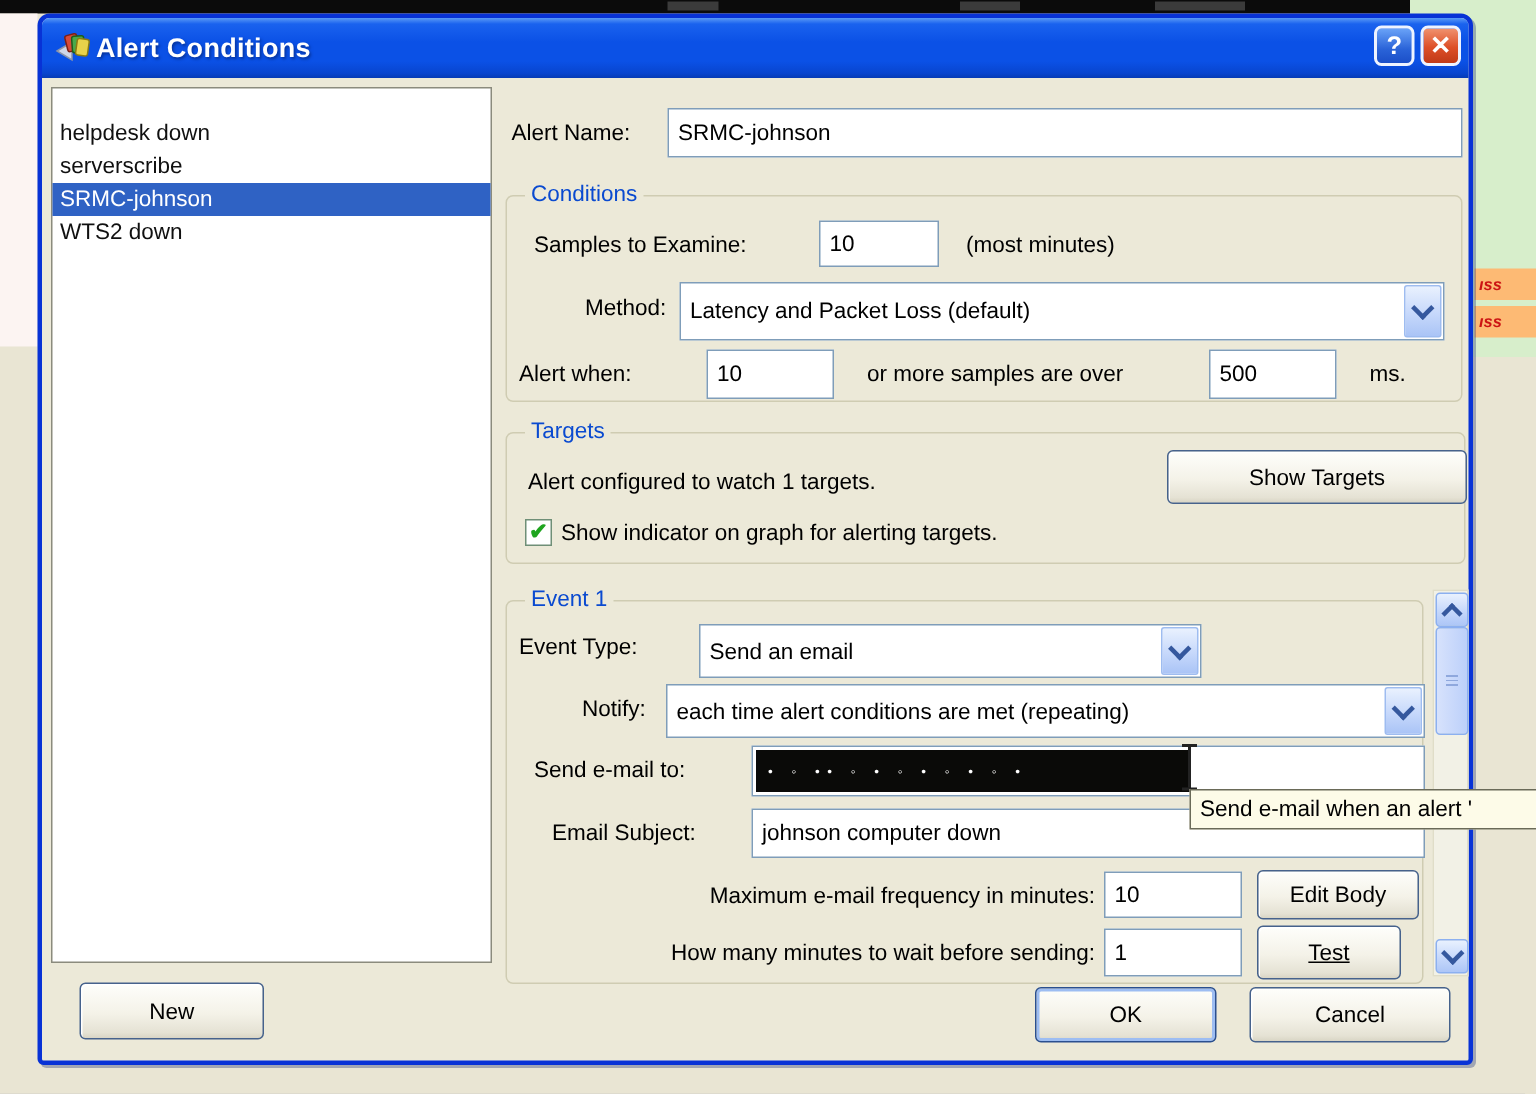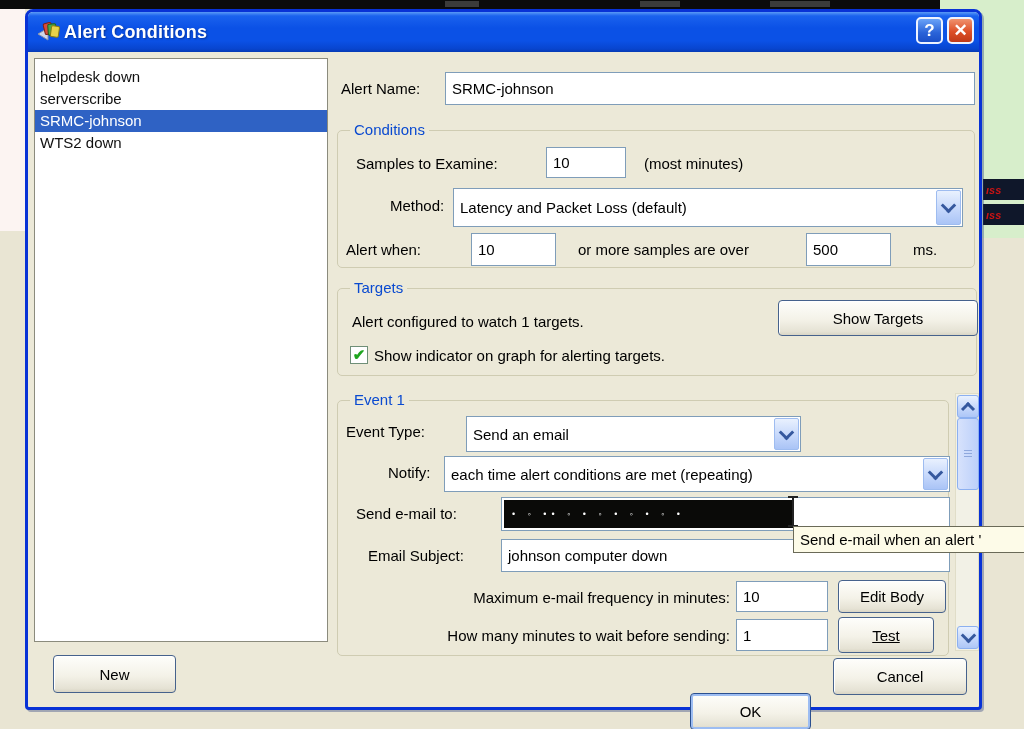--- a/index.html
+++ b/index.html
@@ -5,38 +5,38 @@
   html,body{margin:0;padding:0;}
   body{font-family:"Liberation Sans", sans-serif; background:#b8b8b8;}
   .canvas{position:relative;width:1024px;height:729px;overflow:hidden;background:#e9e5d3;}
   .abs{position:absolute;}
 
   
   .topstrip{left:0;top:0;width:946px;height:9px;background:#0b0b0b;}
   .tsmark{top:1px;height:6px;background:#3b3b3b;}
   .bg-green{left:940px;top:0;width:84px;height:238px;background:#d7eecb;}
   .bg-left{left:0;top:9px;width:25px;height:222px;background:#fcf4f2;}
-  .bg-band{left:983px;width:41px;height:21px;background:#0f172a;color:#cc1414;
+  .bg-band{left:983px;width:41px;height:21px;background:#fdba74;color:#cc1414;
            font:italic bold 11px "Liberation Sans",sans-serif;display:flex;align-items:center;padding-left:3px;box-sizing:border-box;}
 
   
   .dialog{left:25px;top:9px;width:957px;height:701px;background:#ece9d8;border:3px solid #0832d6;
           border-radius:8px 8px 4px 4px;box-sizing:border-box;box-shadow:2px 2px 0 rgba(30,50,120,.35);}
   .titlebar{left:0;top:0;right:0;height:40px;border-radius:5px 5px 0 0;
             background:linear-gradient(180deg,#5a9af6 0%,#1a62ee 10%,#0b51e6 40%,#0b51e6 72%,#0845cf 92%,#063bb5 100%);
             display:flex;align-items:center;}
   .title-text{color:#fff;font-size:18px;font-weight:bold;margin-left:36px;text-shadow:1px 1px 2px #06339a;letter-spacing:.2px;}
   .app-icon{left:8px;top:8px;width:24px;height:24px;}
   .tb-btn{top:5px;width:27px;height:27px;border:2px solid #eef3ff;border-radius:5px;box-sizing:border-box;
           display:flex;align-items:center;justify-content:center;color:#fff;font-size:17px;font-weight:bold;}
   .tb-help{right:36px;background:linear-gradient(180deg,#6aa3f8,#2a63d8 60%,#1b4fc8);}
   .tb-close{right:5px;background:linear-gradient(180deg,#f0926e,#dd4f27 55%,#c03a18);}
 
   
-  .listbox{left:6px;top:46px;width:294px;height:584px;background:#fff;border:1px solid #8b8b7d;box-sizing:border-box;padding-top:7px;}
+  .listbox{left:6px;top:46px;width:294px;height:584px;background:#fff;border:1px solid #8b8b7d;box-sizing:border-box;padding-top:19px;}
   .list-item{height:22px;line-height:22px;padding-left:5px;font-size:15px;color:#101010;white-space:nowrap;}
   .list-item.selected{background:#2f62c4;color:#fff;}
 
   
   .tfield{background:#fff;border:1px solid #7f9db9;box-sizing:border-box;display:flex;align-items:center;
           font-size:15px;color:#000;padding-left:6px;overflow:hidden;white-space:nowrap;}
   .combo{background:#fff;border:1px solid #7f9db9;box-sizing:border-box;display:flex;align-items:center;overflow:hidden;}
   .combo-text{flex:1;font-size:15px;padding-left:6px;white-space:nowrap;overflow:hidden;}
   .combo-btn{width:23px;align-self:stretch;margin:1px;border:1px solid #9ebcf0;border-radius:2px;
              background:linear-gradient(180deg,#e9f1fe,#c6d8fb 55%,#aac4f6);display:flex;align-items:center;justify-content:center;}
@@ -199,21 +199,21 @@
           <span class="chev-up"></span>
         </div>
       <div class="sthumb">
           <span class="grip"></span>
         </div>
       <div class="sbtn" style="bottom:1px;">
           <span class="chev-down"></span>
         </div>
     </div>
 
-    <div class="abs btn btn-default" style="left:662px;top:681px;width:121px;height:37px;">OK</div>
+    <div class="abs btn btn-default" style="left:662px;top:646px;width:121px;height:37px;">OK</div>
     <div class="abs btn" style="left:805px;top:646px;width:134px;height:37px;">Cancel</div>
   </div>
 
   <div class="abs tooltip">Send e-mail when an alert '</div>
 
   <div class="abs ibeam">
     <div class="cap" style="top:0;"></div>
     <div class="stem"></div>
     <div class="cap b"></div>
   </div>

